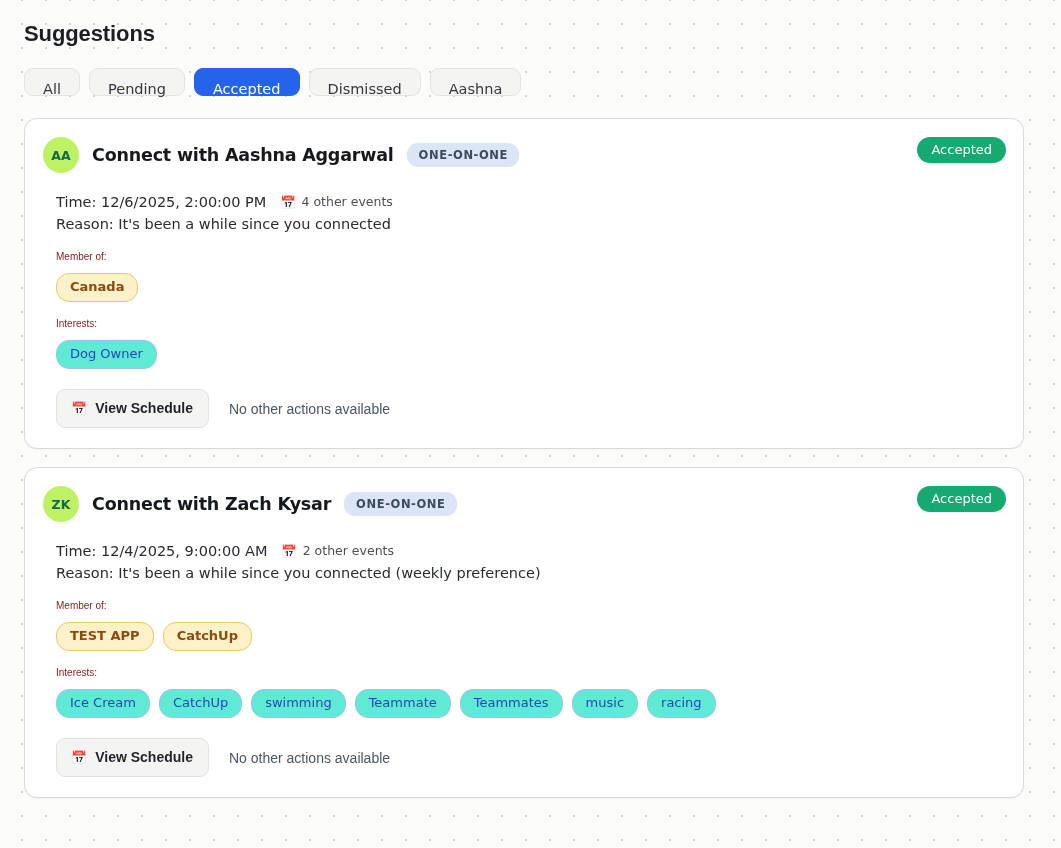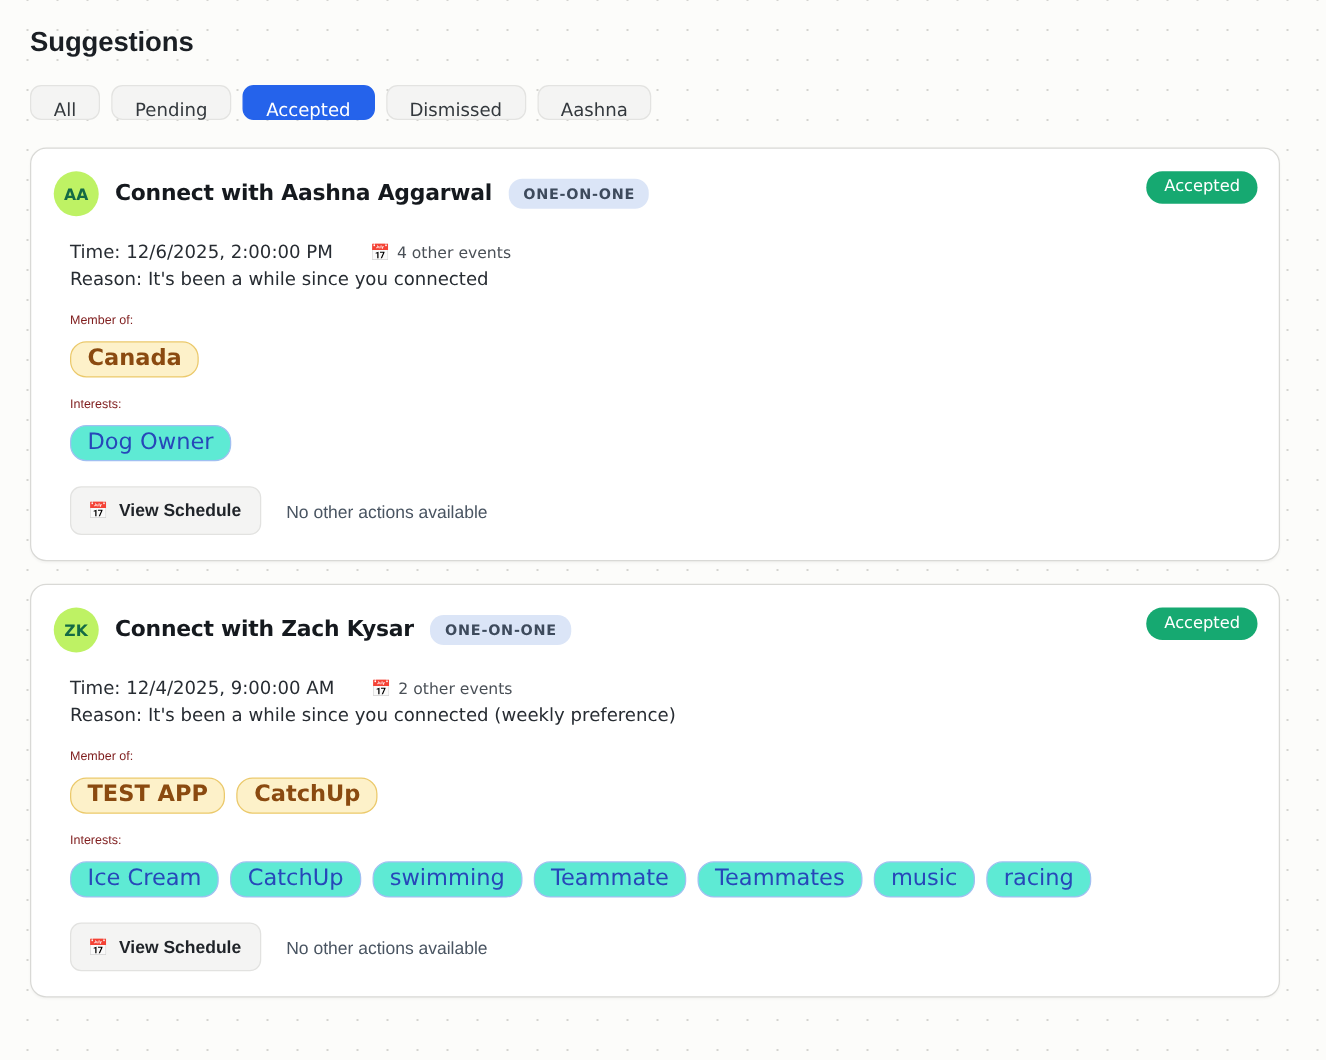--- a/index.html
+++ b/index.html
@@ -134,21 +134,21 @@
     padding: 18px 0 0 15px;
   }
   .meta-line {
     font-family: "DejaVu Sans", sans-serif;
     font-size: 14.5px;
     color: #272c32;
     line-height: 22px;
     display: flex;
     align-items: center;
     flex-wrap: wrap;
-    gap: 16px;
+    gap: 0;
   }
   .meta-line + .meta-line { margin-top: 0px; }
   .cal-inline {
     display: inline-flex;
     align-items: center;
     gap: 5px;
     margin-left: 14px;
     font-size: 12.5px;
     color: #4a5057;
   }
@@ -161,21 +161,21 @@
     padding: 16px 0 0 15px;
   }
   .tag-row {
     display: flex;
     flex-wrap: wrap;
     gap: 9px;
     padding: 11px 0 0 15px;
   }
   .tag {
     font-family: "DejaVu Sans", sans-serif;
-    font-size: 18px;
+    font-size: 13px;
     border-radius: 13px;
     padding: 5px 13px 6px 13px;
     white-space: nowrap;
     line-height: 16px;
   }
   .tag.amber {
     background: #fdf1c9;
     border: 1px solid #ebc96b;
     color: #8a4a10;
     font-weight: 600;

